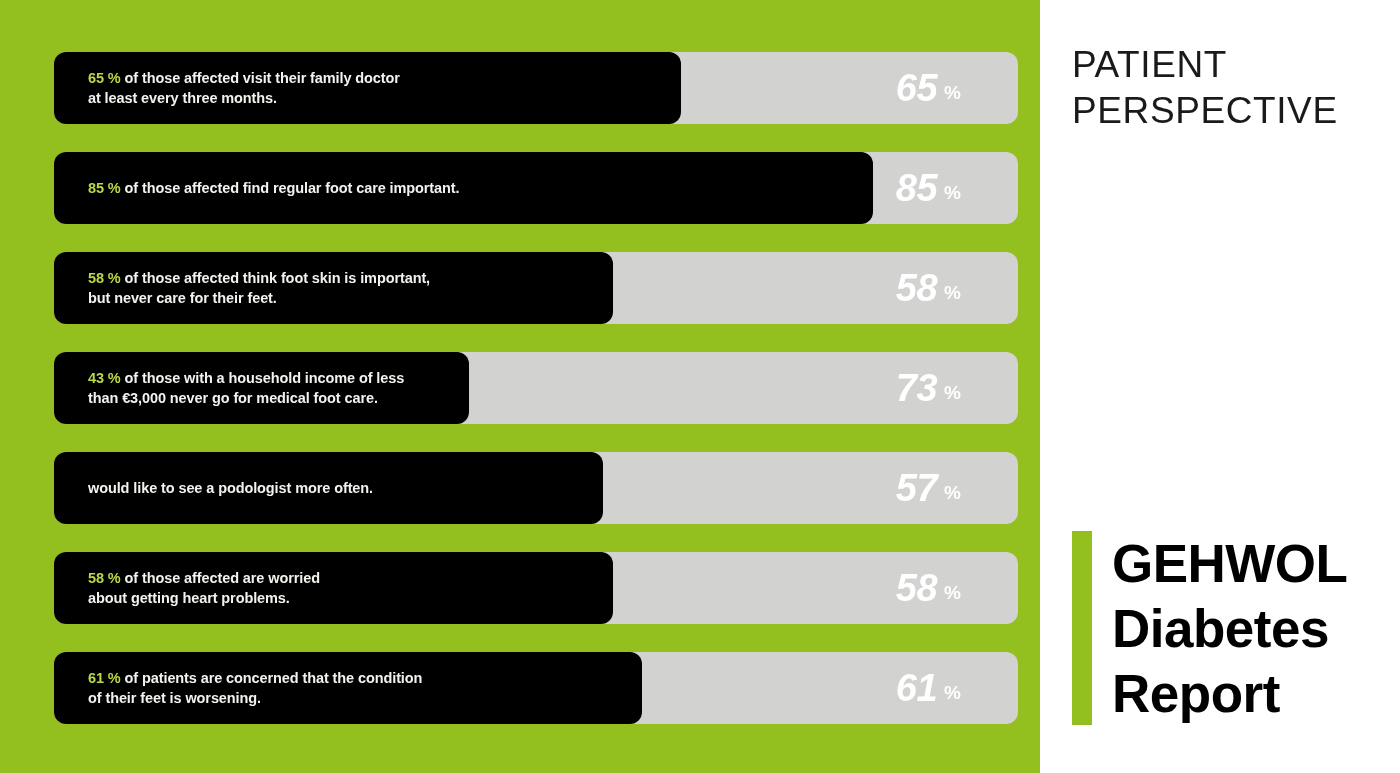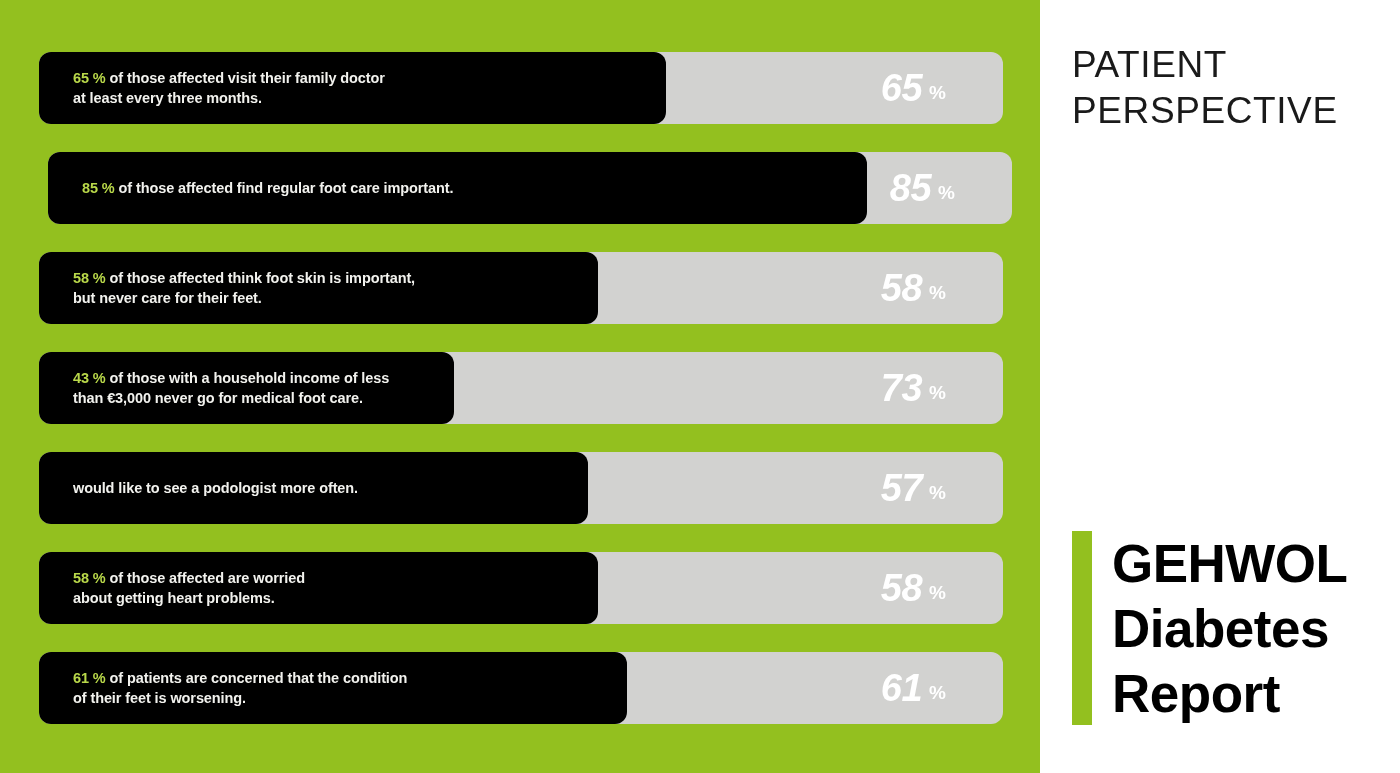--- a/index.html
+++ b/index.html
@@ -26,21 +26,21 @@
     left: 0;
     top: 0;
     width: 1040px;
     height: 773px;
     background: #93c01f;
   }
 
   
   .stat-row {
     position: absolute;
-    left: 39px;
+    left: 54px;
     width: 964px;
     height: 53px;
   }
   .track {
     position: absolute;
     left: 0;
     top: 0;
     width: 964px;
     height: 72px;
     background: #d2d2d0;
@@ -151,21 +151,21 @@
         <div class="fill" style="width: 626.6px;"></div>
         <div class="label">
           <div><span class="lead">65 %</span><span> of those affected visit their family doctor</span></div>
           <div>at least every three months.</div>
         </div>
         <div class="value">
           <span class="num">65</span>
           <span class="pct">%</span>
         </div>
       </div>
-      <div class="stat-row" style="top: 152px; margin-left: 9px;">
+      <div class="stat-row" style="top: 152px;">
         <div class="track"></div>
         <div class="fill" style="width: 819.4px;"></div>
         <div class="label">
           <div><span class="lead">85 %</span><span> of those affected find regular foot care important.</span></div>
         </div>
         <div class="value">
           <span class="num">85</span>
           <span class="pct">%</span>
         </div>
       </div>

